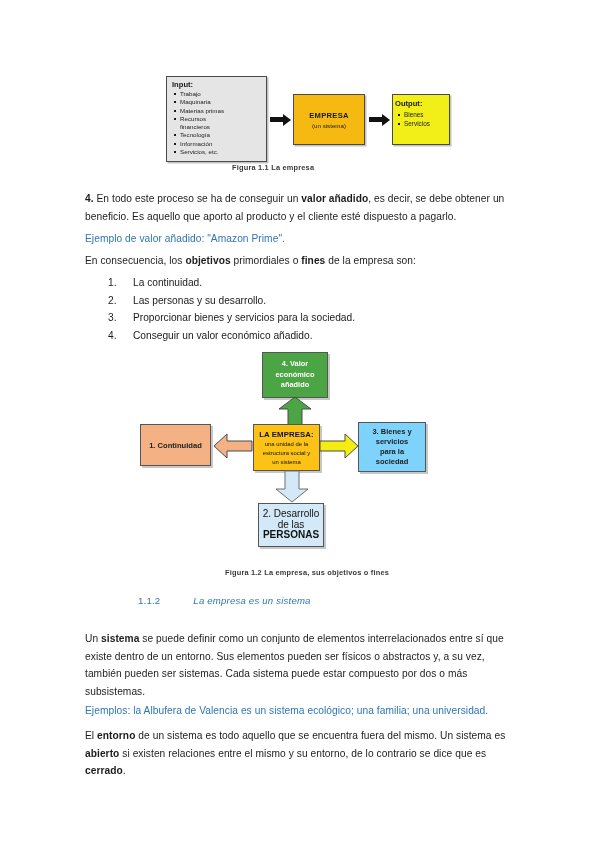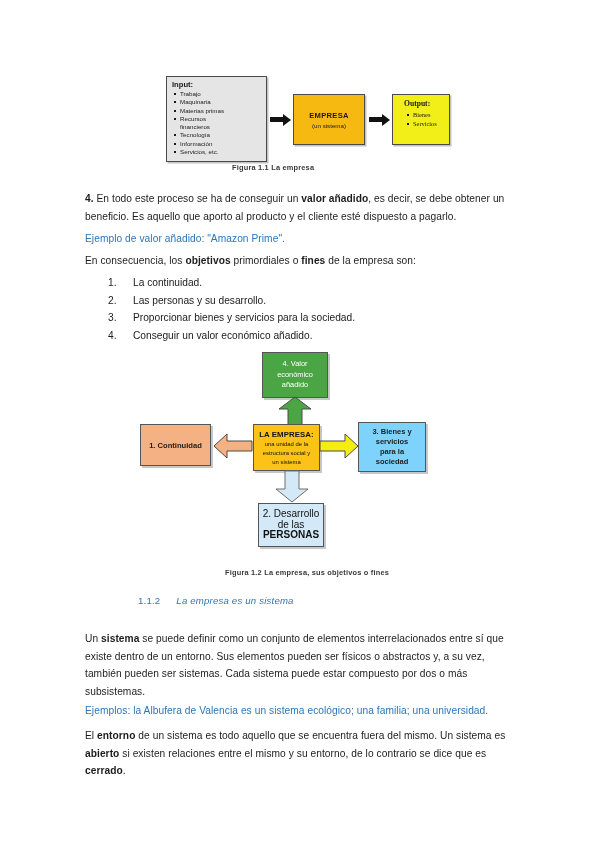--- a/index.html
+++ b/index.html
@@ -95,22 +95,21 @@
   }
   .f1-empresa .t2 {
     font-size: 6.2px;
     margin-top: 2px;
   }
 
   .f1-output {
     left: 226px; top: 18px;
     width: 58px; height: 51px;
     background: #f2ef18;
-    padding: 4px 0 0 11px;
-    font-family: Liberation Serif, serif;
+    padding: 4px 0 0 2px;
   }
   .f1-output .hd {
     font-size: 7.6px;
     font-weight: bold;
     margin-bottom: 2px;
   }
   .f1-output ul { margin: 0; padding: 0 0 0 9px; list-style: none; }
   .f1-output li {
     font-size: 6.4px;
     line-height: 9px;
@@ -166,21 +165,21 @@
     align-items: center;
     justify-content: center;
     text-align: center;
   }
   .f2-valor {
     left: 122px; top: 0;
     width: 66px; height: 46px;
     background: #4ca544;
     color: #ffffff;
     font-size: 7.4px;
-    font-weight: normal;
+    font-weight: bold;
     line-height: 10.5px;
   }
   .f2-cont {
     left: 0; top: 72px;
     width: 71px; height: 42px;
     background: #f4b183;
     font-size: 7.6px;
     font-weight: bold;
     color: #222;
   }
@@ -229,21 +228,21 @@
     position: absolute;
     left: 138px;
     top: 595px;
     font-size: 9.6px;
     font-style: italic;
     color: #2e75b6;
     letter-spacing: 0.2px;
   }
   .heading .num {
     font-style: normal;
-    margin-right: 16px;
+    margin-right: 33px;
   }
 </style>
 </head>
 <body>
 
 <div class="page">
 
   <div class="fig1">
 
     <div class="box f1-input">

